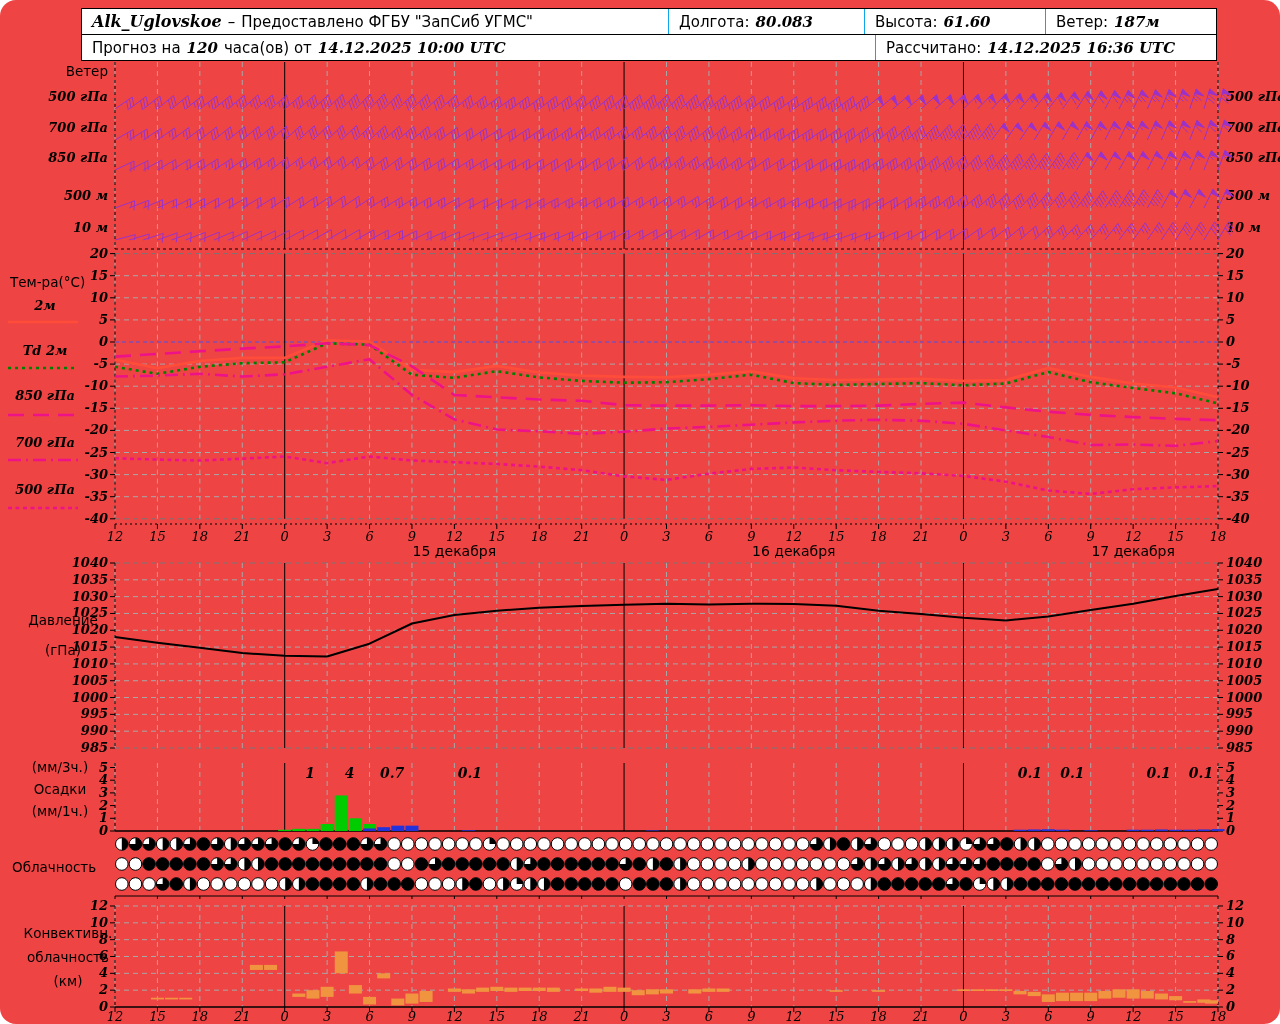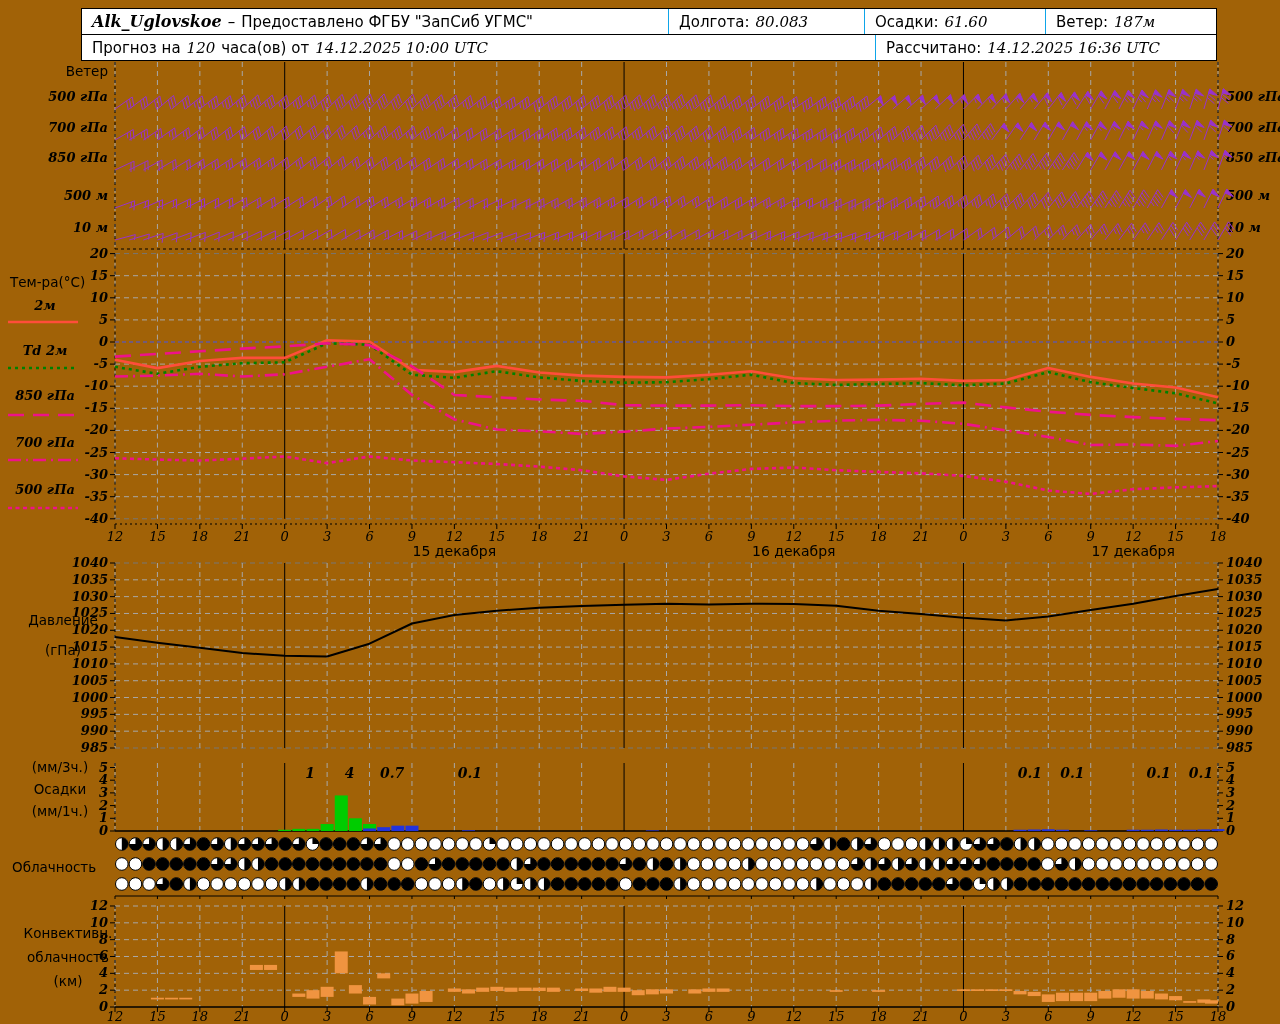--- a/index.html
+++ b/index.html
@@ -1,24 +1,24 @@
 <!DOCTYPE html>
 <html><head>
 <meta charset="utf-8">
 <style>
   html,body{margin:0;padding:0;background:#fff;}
-  .page{position:relative;width:1280px;height:1024px;background:#a16207;overflow:hidden;
-        font-family:"DejaVu Sans",sans-serif;color:#000;}
+  .page{position:relative;width:1280px;height:1024px;background:#ef4444;overflow:hidden;
+        font-family:"DejaVu Sans",sans-serif;color:#000;border-radius:16px;}
   .hdr{position:absolute;left:81px;top:8px;width:1134px;border:1px solid #000;background:#fff;}
   .hdr-row{display:flex;height:25px;align-items:center;font-size:15px;white-space:nowrap;}
   .hdr-row.first{border-bottom:1px solid #000;}
   .seg{display:flex;align-items:center;height:100%;padding:0 10px;gap:6px;}
   .seg + .seg{border-left:1px solid #0ea5e9;}
   .grow{flex:1;}
-  .it{font-family:"DejaVu Serif",serif;font-style:italic;font-weight:normal;}
+  .it{font-family:"DejaVu Serif",serif;font-style:italic;font-weight:bold;}
   .station{font-family:"DejaVu Serif",serif;font-style:italic;font-weight:bold;font-size:16px;}
   .model{font-weight:bold;font-family:"DejaVu Serif",serif;}
   svg text{user-select:none;}
   .num{font:italic 13px "DejaVu Serif",serif;fill:#000;}
   .numb{font:italic bold 13px "DejaVu Serif",serif;fill:#000;}
   .lbl{font:13.5px "DejaVu Sans",sans-serif;fill:#000;}
   .datelbl{font:14px "DejaVu Sans",sans-serif;fill:#000;}
   .plbl{font:italic bold 14px "DejaVu Serif",serif;fill:#000;}
 </style>
 </head>
@@ -31,21 +31,21 @@
       <div class="seg grow">
         <span class="station">Alk_Uglovskoe</span>
         <span>–</span>
         <span>Предоставлено ФГБУ "ЗапСиб УГМС"</span>
       </div>
       <div class="seg" style="width:175px">
         <span>Долгота:</span>
         <span class="it">80.083</span>
       </div>
       <div class="seg" style="width:160px">
-        <span>Осадки:</span>
+        <span>Высота:</span>
         <span class="it">61.60</span>
       </div>
       <div class="seg" style="width:150px">
         <span>Ветер:</span>
         <span class="it">187м</span>
       </div>
     </div>
     <div class="hdr-row">
       <div class="seg grow">
         <span>Прогноз на</span>

